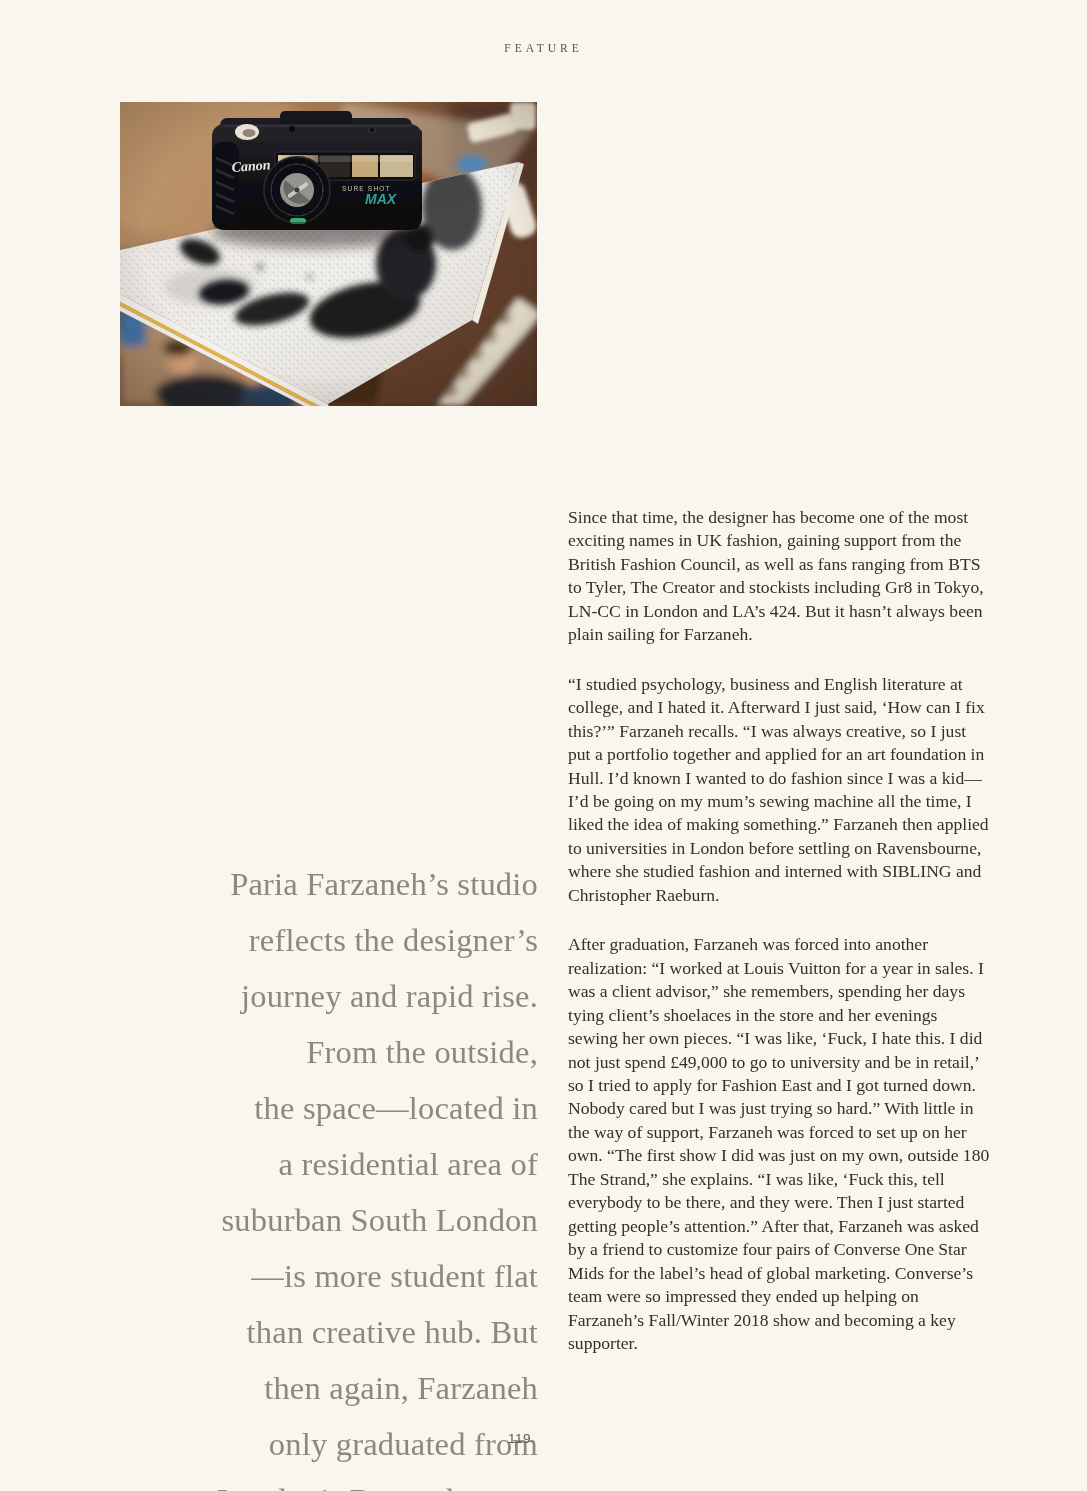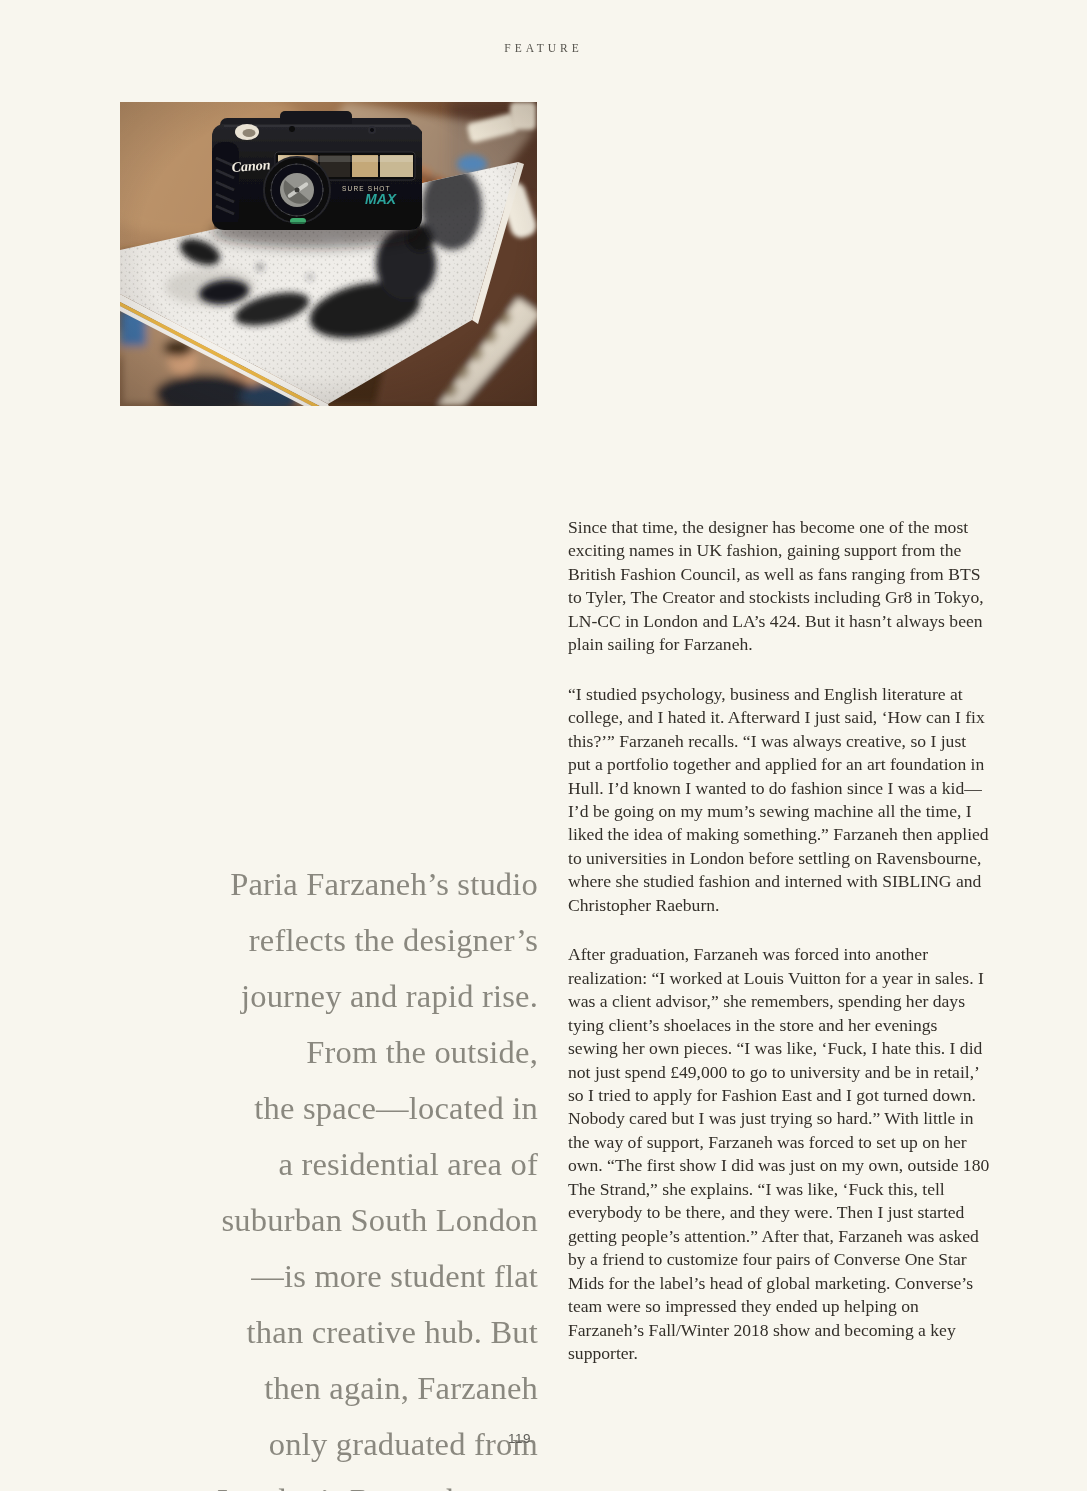--- a/index.html
+++ b/index.html
@@ -29,21 +29,21 @@
     font-size:32.5px;
     line-height:56px;
     color:#8a887f;
     letter-spacing:.2px;
   }
   .article{
     position:absolute;left:568px;top:506px;width:422px;
     color:#332f29;
   }
   .article p{
-    margin:10px 0 26px 0;
+    margin:0 0 26px 0;
     font-size:17.6px;
     line-height:23.45px;
   }
   .pagenum{
     position:absolute;top:1431px;left:0;width:1039px;
     text-align:center;
     font-family:"Liberation Sans","DejaVu Sans",sans-serif;
     font-size:13.5px;
     color:#5d5c57;
     letter-spacing:.5px;

